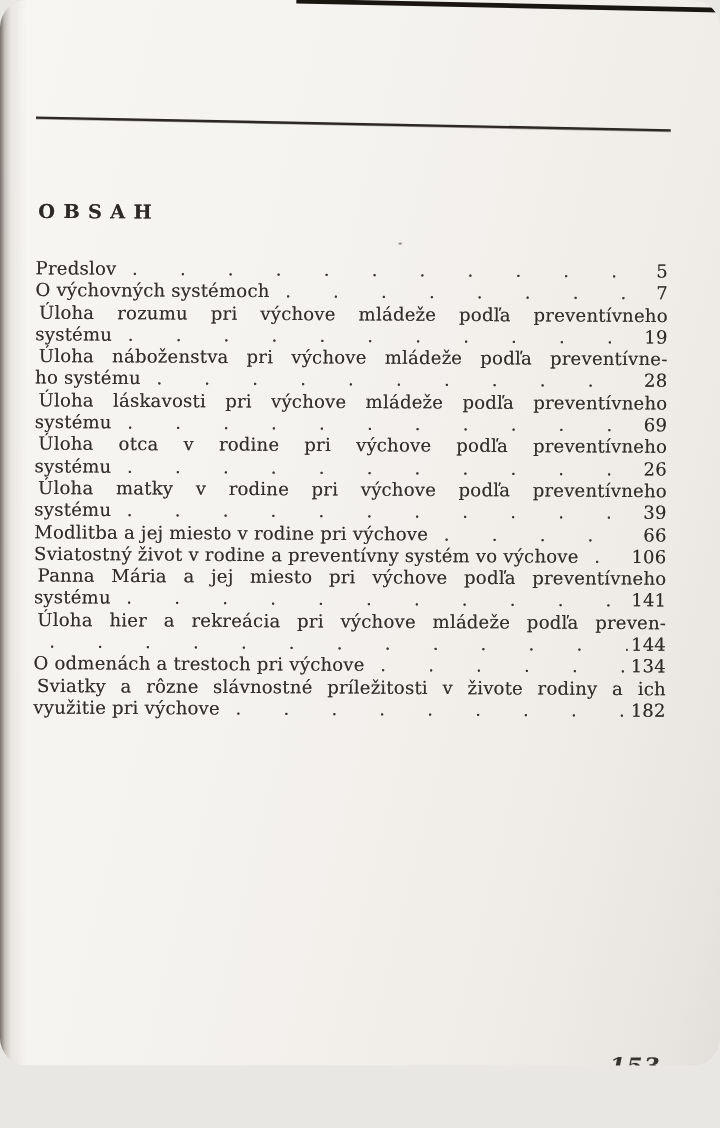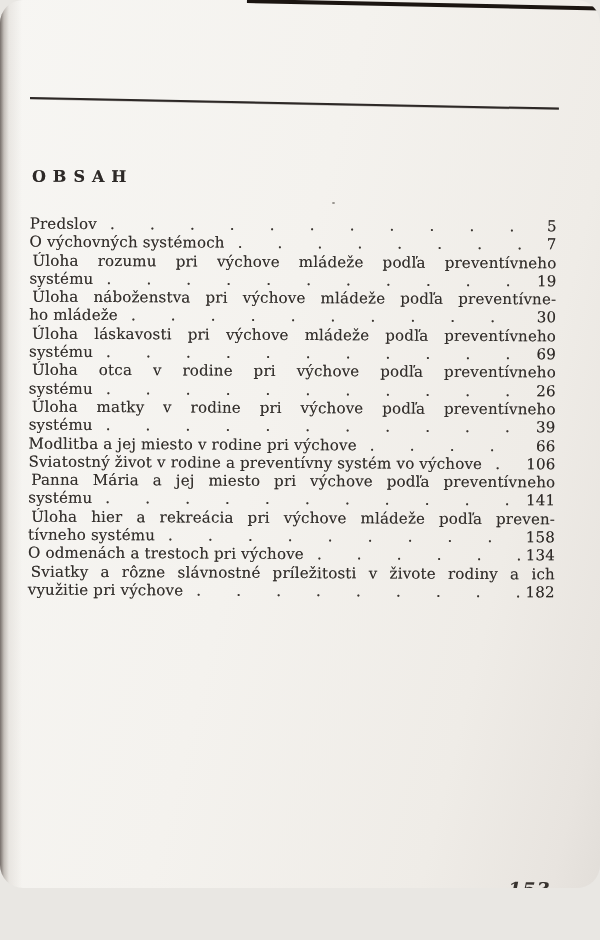--- a/index.html
+++ b/index.html
@@ -99,23 +99,23 @@
           <div class="line-full">Úloha rozumu pri výchove mládeže podľa preventívneho</div>
           <div class="line-last">
             <span class="lt-text">systému</span>
             <span class="leader">. . . . . . . . . . . . . . . . . . . . . . . .</span>
             <span class="pnum">19</span>
           </div>
         </div>
         <div class="entry">
           <div class="line-full">Úloha náboženstva pri výchove mládeže podľa preventívne-</div>
           <div class="line-last">
-            <span class="lt-text">ho mládeže</span>
+            <span class="lt-text">ho systému</span>
             <span class="leader">. . . . . . . . . . . . . . . . . . . . . . . .</span>
-            <span class="pnum">30</span>
+            <span class="pnum">28</span>
           </div>
         </div>
         <div class="entry">
           <div class="line-full">Úloha láskavosti pri výchove mládeže podľa preventívneho</div>
           <div class="line-last">
             <span class="lt-text">systému</span>
             <span class="leader">. . . . . . . . . . . . . . . . . . . . . . . .</span>
             <span class="pnum">69</span>
           </div>
         </div>
@@ -153,23 +153,22 @@
           <div class="line-full">Panna Mária a jej miesto pri výchove podľa preventívneho</div>
           <div class="line-last">
             <span class="lt-text">systému</span>
             <span class="leader">. . . . . . . . . . . . . . . . . . . . . . . .</span>
             <span class="pnum">141</span>
           </div>
         </div>
         <div class="entry">
           <div class="line-full">Úloha hier a rekreácia pri výchove mládeže podľa preven-</div>
           <div class="line-last">
-            <span class="lt-text">tívneho systému</span>
             <span class="leader">. . . . . . . . . . . . . . . . . . . . . . . .</span>
-            <span class="pnum">158</span>
+            <span class="pnum">144</span>
           </div>
         </div>
         <div class="entry">
           <div class="line-last">
             <span class="lt-text">O odmenách a trestoch pri výchove</span>
             <span class="leader">. . . . . . . . . . . . . . . . . . . . . . . .</span>
             <span class="pnum">134</span>
           </div>
         </div>
         <div class="entry">

